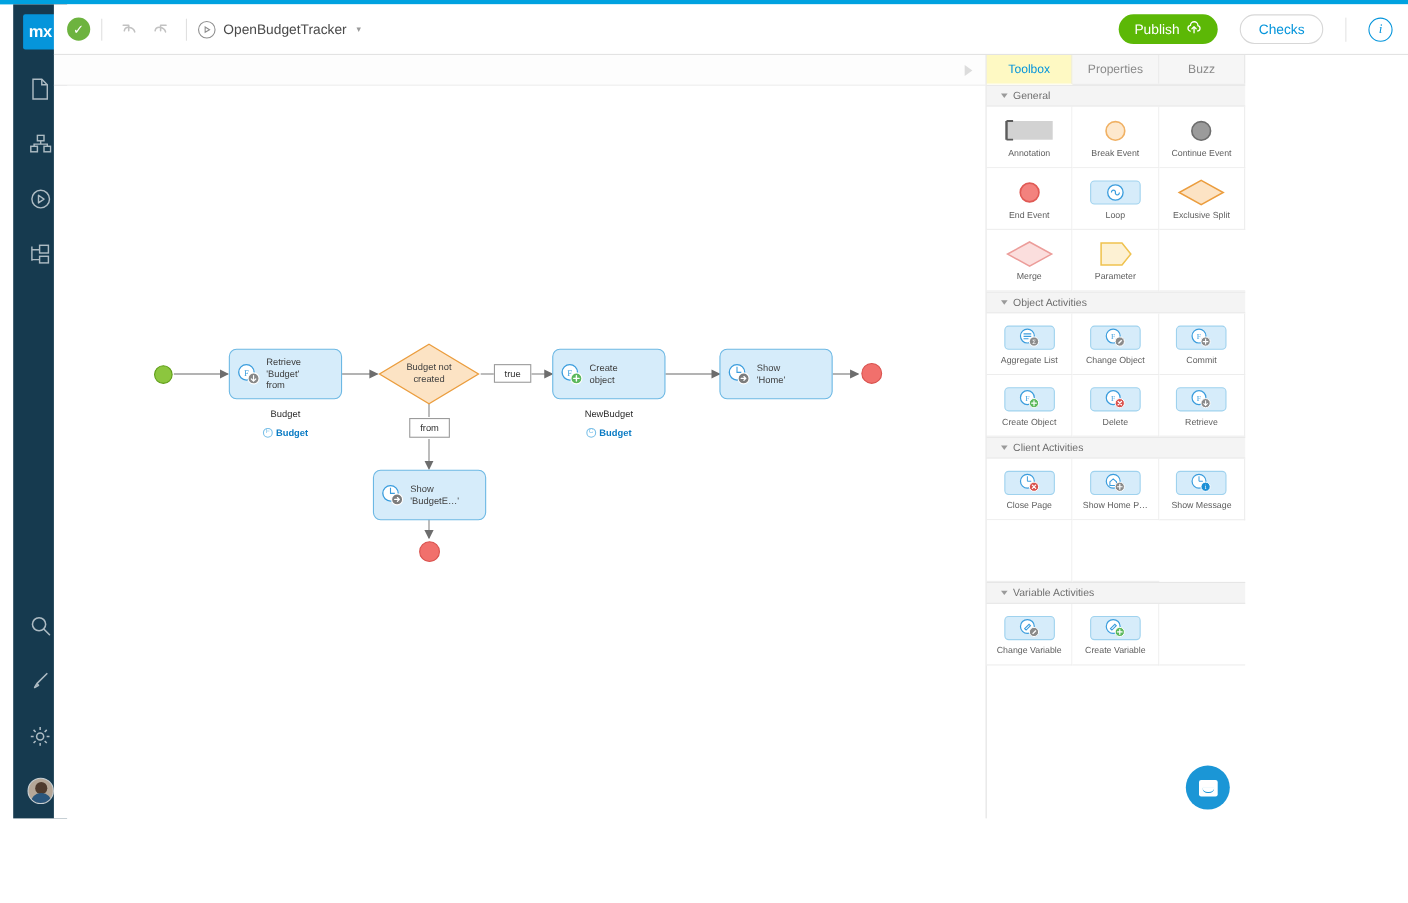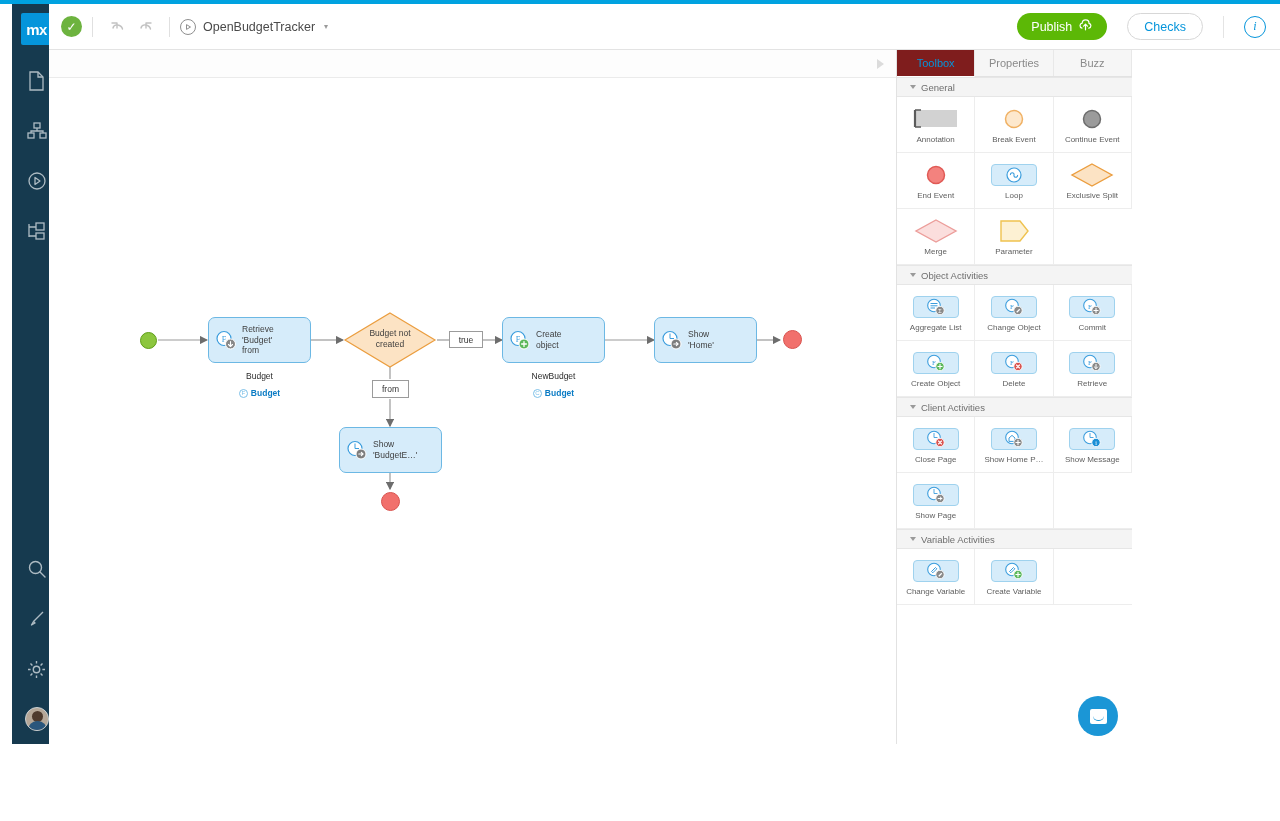--- a/index.html
+++ b/index.html
@@ -185,21 +185,21 @@
     background: #ffffff;
     border-left: 1px solid #e2e2e2;
   }
   .panel-inner { width: 235px; }
   .tabs { display: flex; height: 27px; border-bottom: 1px solid #e2e2e2; }
   .tab {
     flex: 1; display: flex; align-items: center; justify-content: center;
     font-size: 11px; color: #8a8a8a; background: #f6f6f6;
     border-right: 1px solid #e8e8e8; cursor: pointer;
   }
-  .tab.active { background: #7f1d1d; color: #0595db; border-bottom: 1px solid #fff; margin-bottom: -1px; }
+  .tab.active { background: #fef9c3; color: #0595db; border-bottom: 1px solid #fff; margin-bottom: -1px; }
   .sec-head {
     height: 20px; background: #f4f4f4;
     border-bottom: 1px solid #e6e6e6; border-top: 1px solid #e6e6e6;
     display: flex; align-items: center; gap: 5px;
     padding-left: 13px; font-size: 9.5px; color: #6e6e6e;
     cursor: pointer;
   }
   .chev { width: 0; height: 0; border-top: 4px solid #9a9a9a; border-left: 3.5px solid transparent; border-right: 3.5px solid transparent; }
   .grid { display: flex; flex-wrap: wrap; }
   .tile {
@@ -686,33 +686,20 @@
                   <circle cx="8" cy="7.5" r="6.3" fill="#fff" stroke="#3b9ddd" stroke-width="1.1"></circle>
                   <path d="M8 3v4.5h3.5" stroke="#3b9ddd" stroke-width="0.9" fill="none"></path>
                   <circle cx="14" cy="12.5" r="4.2" fill="#1b8fd6" stroke="#fff" stroke-width="0.9"></circle>
                   <text x="14" y="14.9" font-size="6" text-anchor="middle" fill="#fff" font-family="Liberation Serif, serif">i</text>
                 </svg>
             </div>
           </div>
           <div class="tile-lbl">Show Message</div>
         </div>
 
-        <div class="tile">
-          <div class="tile-art">
-            <div class="chip">
-              <svg width="20" height="18" viewBox="0 0 20 18">
-                  <circle cx="8" cy="7.5" r="6.3" fill="#fff" stroke="#3b9ddd" stroke-width="1.1"></circle>
-                  <path d="M8 3v4.5h3.5" stroke="#3b9ddd" stroke-width="0.9" fill="none"></path>
-                  <circle cx="14" cy="12.5" r="4.2" fill="#8a8a8a" stroke="#fff" stroke-width="0.9"></circle>
-                  <path d="M12.1 12.5h3.8M14.2 11l1.6 1.5-1.6 1.5" stroke="#fff" stroke-width="1" fill="none" stroke-linecap="round" stroke-linejoin="round"></path>
-                </svg>
-            </div>
-          </div>
-          <div class="tile-lbl">Show Page</div>
-        </div>
 
         <div class="tile"></div>
         <div class="tile" style="border-right:none;"></div>
       </div>
 
       <div class="sec-head">
         <span class="chev"></span>
         <span>Variable Activities</span>
       </div>
       <div class="grid">

